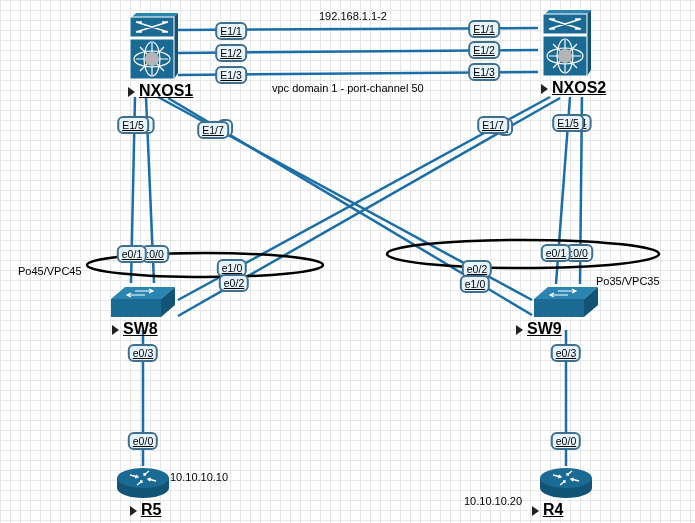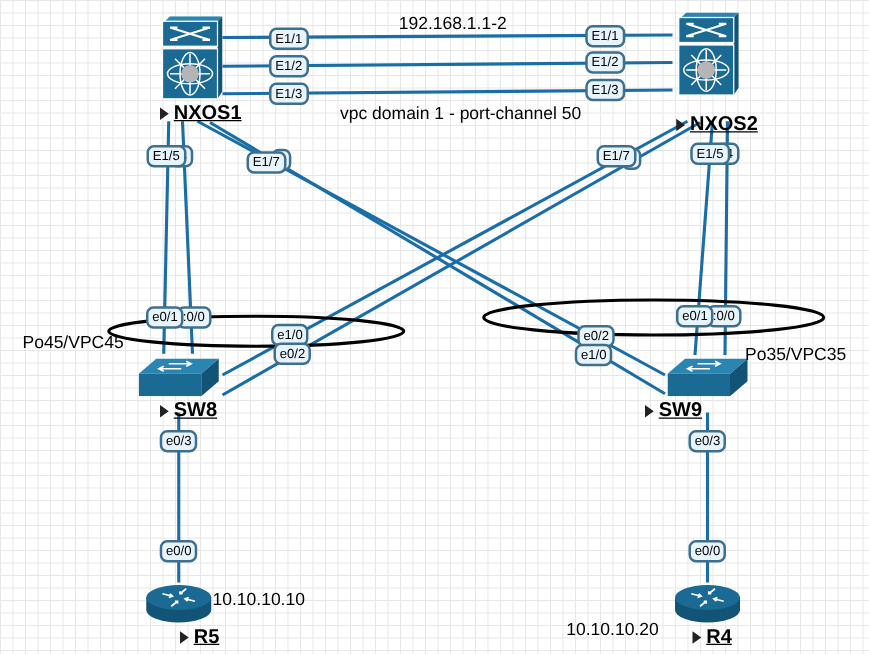--- a/index.html
+++ b/index.html
@@ -2,23 +2,23 @@
 <html><head>
 <meta charset="utf-8">
 <style>
   html,body{margin:0;padding:0;}
   body{width:695px;height:523px;overflow:hidden;background:#ffffff;font-family:"Liberation Sans",sans-serif;}
   #canvas{position:relative;width:695px;height:523px;
     background-color:#ffffff;
     background-image:linear-gradient(#e6e6e6 1px,transparent 1px),linear-gradient(90deg,#e6e6e6 1px,transparent 1px);
     background-size:10px 10px;background-position:0 0;}
   svg#topo{position:absolute;left:0;top:0;}
-  .lbl{position:absolute;font-size:14px;color:#000;white-space:nowrap;}
+  .lbl{position:absolute;font-size:11px;color:#000;white-space:nowrap;}
   .port{position:absolute;height:14px;line-height:14px;padding:0 3px;font-size:10.5px;color:#000;
-    background:#e8f4fc;border:2px solid #3f6f8f;border-radius:6px;white-space:nowrap;transform:translate(-50%,-50%);}
+    background:#e8f4fc;border:2px solid #3f6f8f;border-radius:6px;white-space:nowrap;transform:translate(-50%,-50%);text-decoration:underline;}
   .node-name{position:absolute;font-size:16px;font-weight:bold;color:#000;white-space:nowrap;text-decoration:underline;}
   .node-name .tri{display:inline-block;width:0;height:0;border-top:5px solid transparent;border-bottom:5px solid transparent;border-left:7px solid #222;margin-right:4px;vertical-align:-1px;}
   .dev{position:absolute;}
 </style>
 </head>
 <body>
 
 <div id="canvas">
   <svg id="topo" width="695" height="523">
 
@@ -62,58 +62,58 @@
     <polygon points="4,4 8,0 50,0 46,4" fill="#2a85b0"></polygon>
     <polygon points="46,4 50,0 50,60 46,66" fill="#125475"></polygon>
     <rect x="2" y="4" width="44" height="20" fill="#1a6a93" stroke="#fff" stroke-width="1"></rect>
     <path d="M8,9 L40,19 M8,19 L40,9 M8,9 h6 M34,9 h6 M8,19 h6 M34,19 h6" stroke="#fff" stroke-width="1.5" fill="none"></path>
     <rect x="2" y="26" width="44" height="40" fill="#1a6a93" stroke="#fff" stroke-width="1"></rect>
     <ellipse cx="24" cy="46" rx="18" ry="8" fill="none" stroke="#fff" stroke-width="1.2"></ellipse>
     <ellipse cx="24" cy="46" rx="8" ry="17" fill="none" stroke="#fff" stroke-width="1.2"></ellipse>
     <path d="M24,30 V62 M8,46 H40 M12,34 L36,58 M36,34 L12,58" stroke="#fff" stroke-width="1.2"></path>
     <circle cx="24" cy="46" r="7" fill="#b5b5b5"></circle>
   </svg>
-  <div class="node-name" style="left:541px;top:91px"><span class="tri"></span><span>NXOS2</span></div>
+  <div class="node-name" style="left:541px;top:79px"><span class="tri"></span><span>NXOS2</span></div>
 
   <svg class="dev" style="left:111px;top:285px" width="66" height="32" viewBox="0 0 66 32">
     <polygon points="0,14 14,2 64,2 50,14" fill="#2a85b0"></polygon>
     <polygon points="50,14 64,2 64,20 50,32" fill="#125475"></polygon>
     <rect x="0" y="14" width="50" height="18" fill="#1a6a93"></rect>
     <path d="M24,6 h18 M38,4 l4,2 -4,2 M16,10 h18 M20,8 l-4,2 4,2" stroke="#fff" stroke-width="1.2" fill="none"></path>
   </svg>
-  <div class="node-name" style="left:128px;top:320px"><span class="tri"></span><span>SW8</span></div>
+  <div class="node-name" style="left:112px;top:320px"><span class="tri"></span><span>SW8</span></div>
 
   <svg class="dev" style="left:534px;top:285px" width="66" height="32" viewBox="0 0 66 32">
     <polygon points="0,14 14,2 64,2 50,14" fill="#2a85b0"></polygon>
     <polygon points="50,14 64,2 64,20 50,32" fill="#125475"></polygon>
     <rect x="0" y="14" width="50" height="18" fill="#1a6a93"></rect>
     <path d="M24,6 h18 M38,4 l4,2 -4,2 M16,10 h18 M20,8 l-4,2 4,2" stroke="#fff" stroke-width="1.2" fill="none"></path>
   </svg>
   <div class="node-name" style="left:516px;top:320px"><span class="tri"></span><span>SW9</span></div>
 
   <svg class="dev" style="left:116px;top:466px" width="54" height="34" viewBox="0 0 54 34">
     <path d="M1,12 V22 A26,10 0 0 0 53,22 V12 Z" fill="#125475"></path>
     <ellipse cx="27" cy="12" rx="26" ry="10" fill="#1a6a93"></ellipse>
     <path d="M14,9 l8,2 M20,9 l2,2 -3,1 M40,15 l-8,-2 M34,15 l-2,-2 3,-1 M33,5 l-5,4 M28,7 v2 h2 M21,19 l5,-4 M26,17 v-2 h-2" stroke="#fff" stroke-width="1.3" fill="none"></path>
   </svg>
-  <div class="node-name" style="left:144px;top:501px"><span class="tri"></span><span>R5</span></div>
+  <div class="node-name" style="left:130px;top:501px"><span class="tri"></span><span>R5</span></div>
 
   <svg class="dev" style="left:539px;top:466px" width="54" height="34" viewBox="0 0 54 34">
     <path d="M1,12 V22 A26,10 0 0 0 53,22 V12 Z" fill="#125475"></path>
     <ellipse cx="27" cy="12" rx="26" ry="10" fill="#1a6a93"></ellipse>
     <path d="M14,9 l8,2 M20,9 l2,2 -3,1 M40,15 l-8,-2 M34,15 l-2,-2 3,-1 M33,5 l-5,4 M28,7 v2 h2 M21,19 l5,-4 M26,17 v-2 h-2" stroke="#fff" stroke-width="1.3" fill="none"></path>
   </svg>
-  <div class="node-name" style="left:554px;top:501px"><span class="tri"></span><span>R4</span></div>
+  <div class="node-name" style="left:532px;top:501px"><span class="tri"></span><span>R4</span></div>
 
   <div class="lbl" style="left:319px;top:10px">192.168.1.1-2</div>
   <div class="lbl" style="left:272px;top:82px">vpc domain 1 - port-channel 50</div>
   <div class="lbl" style="left:18px;top:265px">Po45/VPC45</div>
   <div class="lbl" style="left:596px;top:275px">Po35/VPC35</div>
   <div class="lbl" style="left:170px;top:471px">10.10.10.10</div>
-  <div class="lbl" style="left:453px;top:495px">10.10.10.20</div>
+  <div class="lbl" style="left:464px;top:495px">10.10.10.20</div>
 
   <div class="port" style="left:145px;top:125px">/4</div>
   <div class="port" style="left:133px;top:125px">E1/5</div>
   <div class="port" style="left:225px;top:128px">6</div>
   <div class="port" style="left:213px;top:130px">E1/7</div>
   <div class="port" style="left:505px;top:127px">6</div>
   <div class="port" style="left:493px;top:125px">E1/7</div>
   <div class="port" style="left:582px;top:123px">/4</div>
   <div class="port" style="left:568px;top:123px">E1/5</div>
 

